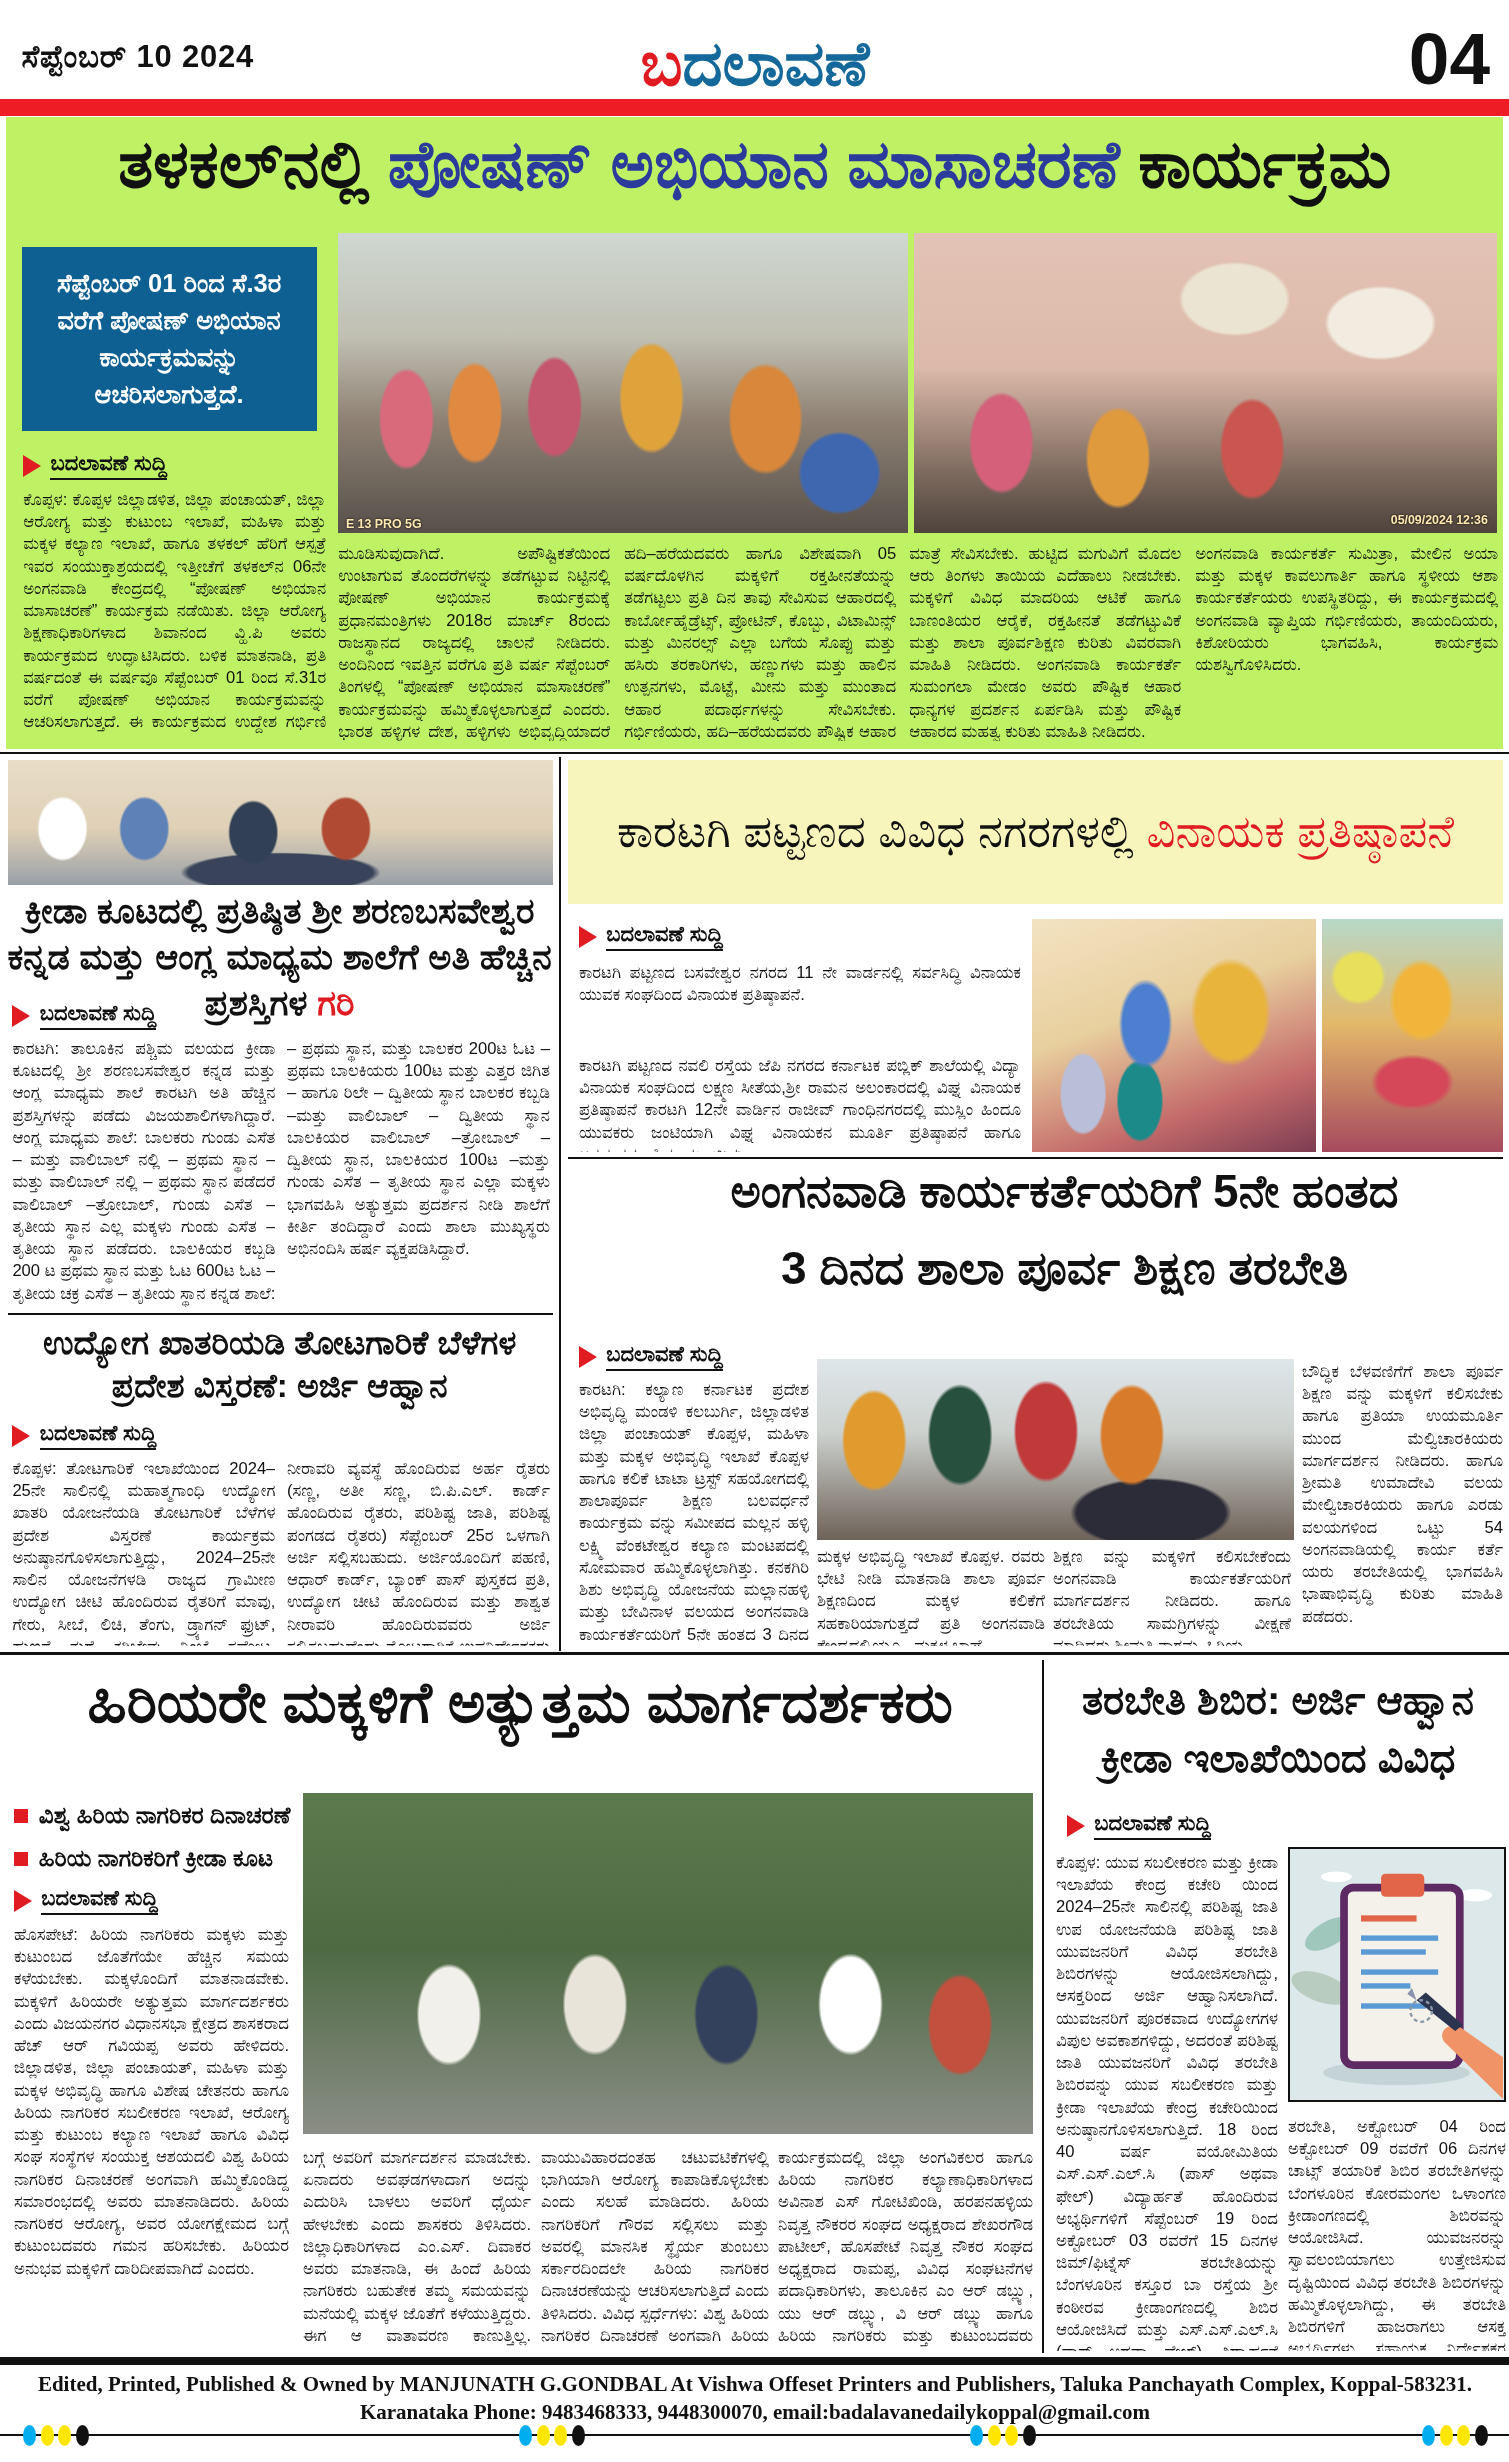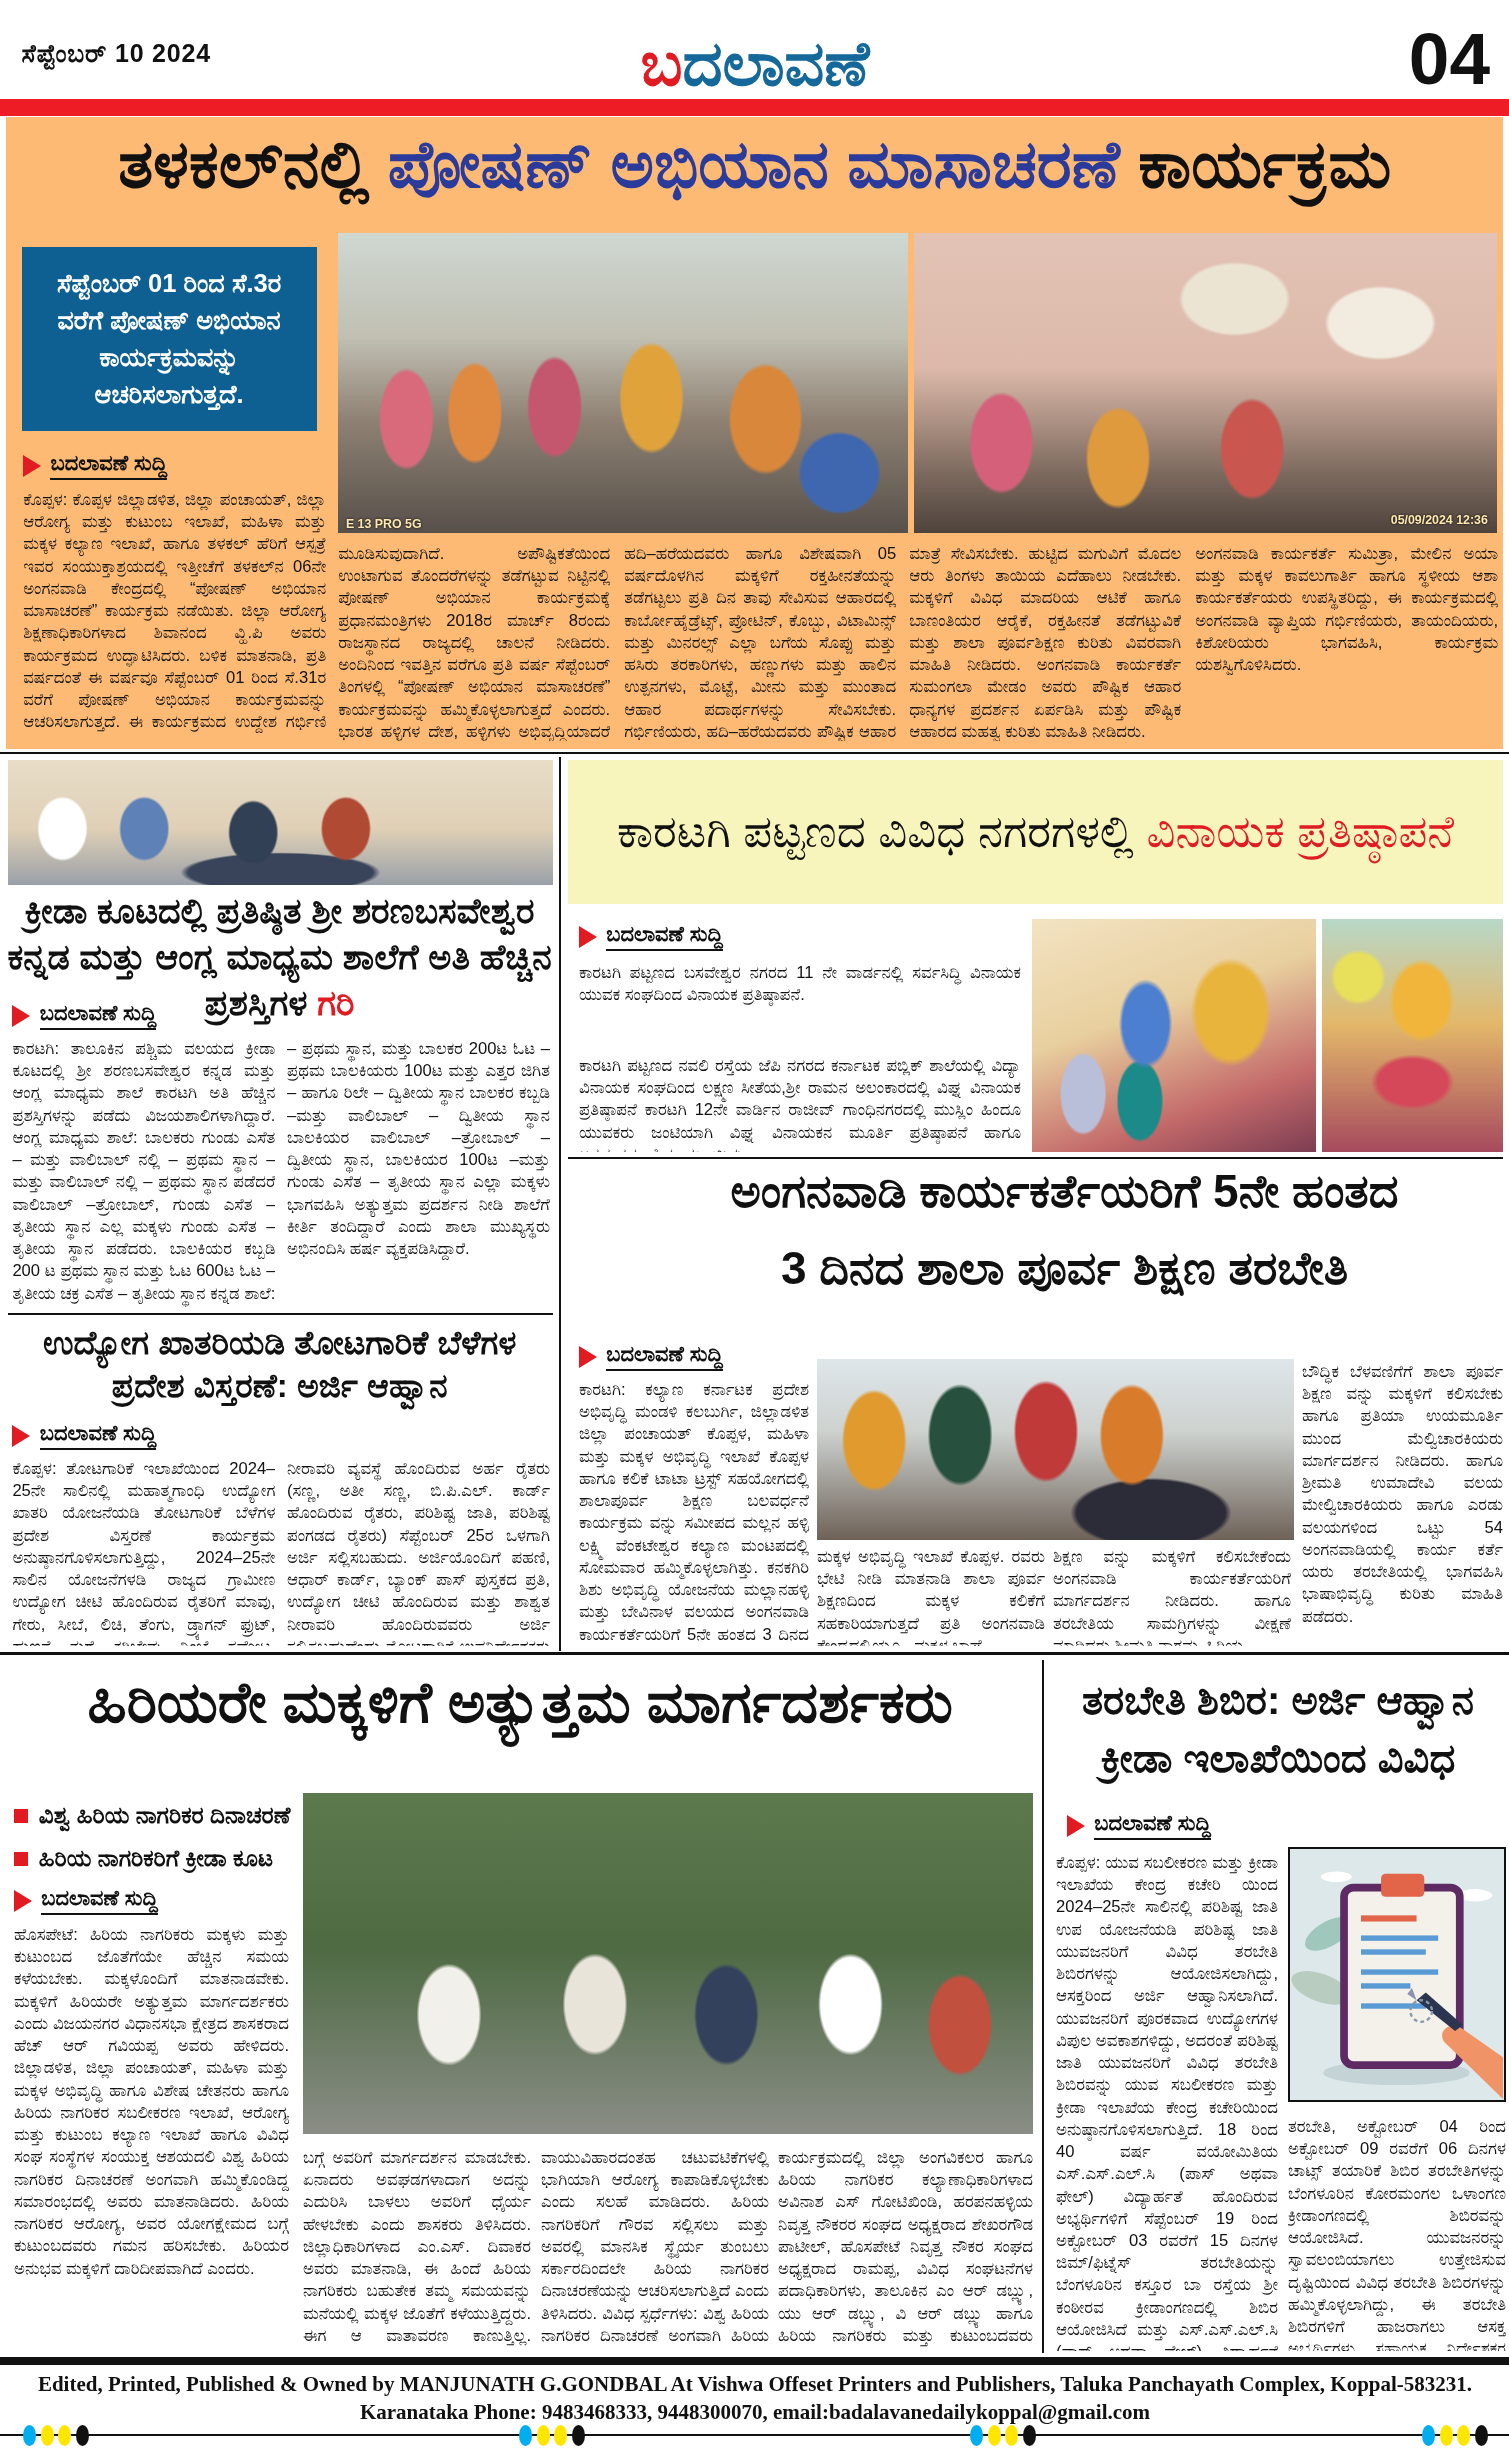--- a/index.html
+++ b/index.html
@@ -2,28 +2,28 @@
 <html style="font-size:12.4px"><head>
 <meta charset="utf-8">
 <style>
   html,body{margin:0;padding:0;}
   body{
     width:1510px;height:2462px;position:relative;background:#ffffff;
     font-family:"Liberation Sans", sans-serif;color:#111;overflow:hidden;
   }
   .abs{position:absolute;}
   
-  .date{left:21.6px;top:39px;font-size:25px;font-weight:bold;letter-spacing:0.8px;}
+  .date{left:21.6px;top:39px;font-size:31px;font-weight:bold;letter-spacing:0.8px;}
   .masthead{left:0;right:0;top:28px;text-align:center;font-size:62px;font-weight:bold;}
   .masthead .m1{color:#e01b22;}
   .masthead .m2{color:#15689a;}
   .pagenum{right:20px;top:17px;font-size:73px;font-weight:bold;}
   .redbar{left:0;top:99px;width:1510px;height:17px;background:#ee1c25;}
   
-  .art1{left:6.2px;top:117px;width:1497px;height:632px;background:#fdba74;}
+  .art1{left:6.2px;top:117px;width:1497px;height:632px;background:#bef264;}
   .h1line{left:0;right:0;top:9.3px;text-align:center;font-size:66px;font-weight:bold;white-space:nowrap;}
   .h1line .blue{color:#2a3b9b;}
   .bluebox{left:15.4px;top:130px;width:295px;height:184px;background:#0e5f92;color:#fff;
     font-size:25.5px;font-weight:bold;text-align:center;display:flex;align-items:center;justify-content:center;
     padding:10.8px;box-sizing:border-box;line-height:1.45;}
   .byline{display:flex;align-items:center;gap:9.3px;font-size:21px;font-weight:bold;}
   .byline .tri{width:0;height:0;border-left:18.5px solid #e01b22;border-top:11.6px solid transparent;border-bottom:11.6px solid transparent;}
   .byline .txt{border-bottom:2.3px solid #111;padding-bottom:3.1px;}
   .col{font-size:16.6px;line-height:1.34;text-align:justify;overflow:hidden;}
   

